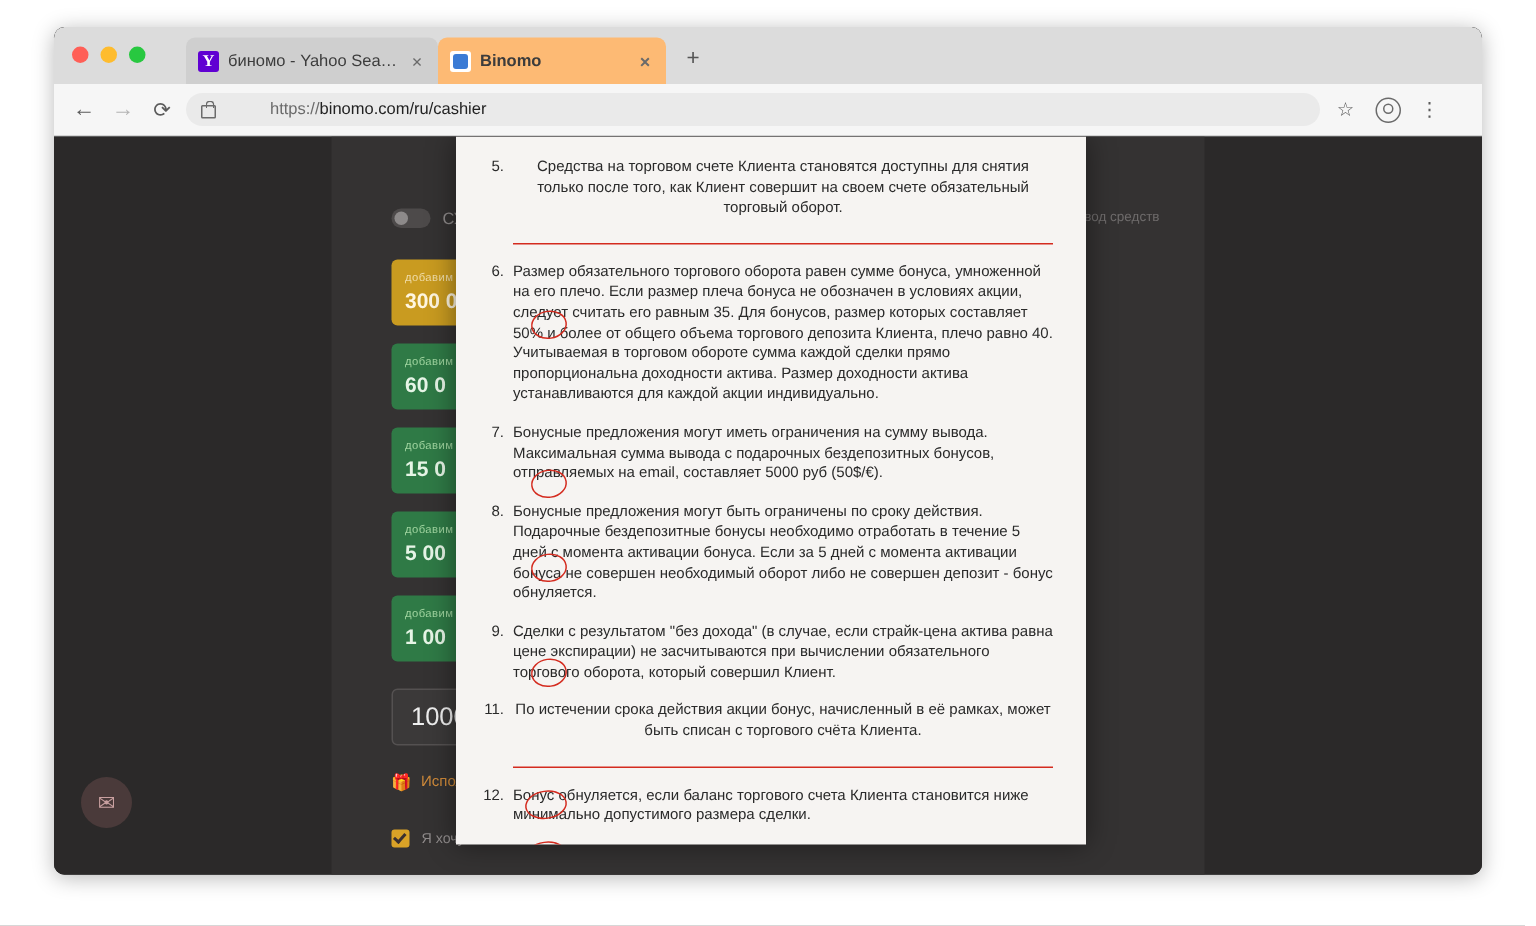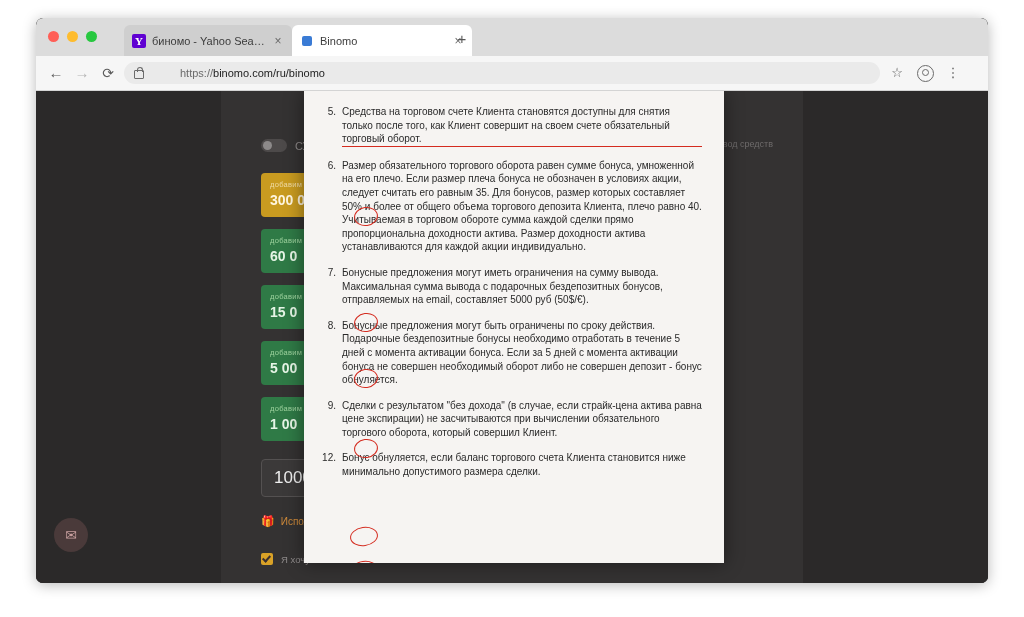--- a/index.html
+++ b/index.html
@@ -63,22 +63,23 @@
     font-size: 11px;
     color: #3c3c3c;
   }
   .tab.inactive {
     left: 88px;
     width: 168px;
     background: #cfcfcf;
   }
   .tab.active {
     left: 256px;
-    width: 180px;
-    background: #ffffff;
+    width: 152px;
+    background: #fdba74;
+    font-weight: bold;
   }
   .tab .fav {
     width: 14px; height: 14px;
     margin-right: 6px;
     flex: 0 0 14px;
     display: flex; align-items: center; justify-content: center;
     font-size: 11px;
     font-weight: bold;
     border-radius: 2px;
   }
@@ -366,21 +367,22 @@
   }
   .term .num {
     flex: 0 0 22px;
     text-align: right;
     padding-right: 6px;
     box-sizing: border-box;
   }
   .term .body { flex: 1 1 auto; }
   .u-red {
     border-bottom: 1.4px solid #d42b1f;
-    padding-bottom: 0;
+    padding-bottom: 16px;
+    text-align: center;
   }
   
   .ell {
     position: absolute;
     border: 1.6px solid #d42b1f;
     border-radius: 50%;
     width: 22px;
     height: 17px;
     transform: rotate(-8deg);
     pointer-events: none;
@@ -416,21 +418,21 @@
     </div>
 
     <div class="toolbar">
       <div class="nav-ico nav-back">←</div>
       <div class="nav-ico nav-fwd">→</div>
       <div class="nav-ico nav-reload">⟳</div>
 
       <div class="omnibox">
         <span class="lock"></span>
         <span class="url-scheme">https://</span>
-        <span class="url-host">binomo.com/ru/binomo</span>
+        <span class="url-host">binomo.com/ru/cashier</span>
       </div>
 
       <div class="tb-right tb-star">☆</div>
       <div class="tb-right tb-avatar"><span class="circ"></span></div>
       <div class="tb-right tb-menu">⋮</div>
     </div>
 
     <div class="viewport">
       <div class="page-under"></div>
       <div class="site-col">
@@ -502,20 +504,24 @@
             <div class="num">8.</div>
             <div class="body">Бонусные предложения могут быть ограничены по сроку действия. Подарочные бездепозитные бонусы необходимо отработать в течение 5 дней с момента активации бонуса. Если за 5 дней с момента активации бонуса не совершен необходимый оборот либо не совершен депозит - бонус обнуляется.</div>
           </div>
 
           <div class="term">
             <div class="num">9.</div>
             <div class="body">Сделки с результатом "без дохода" (в случае, если страйк-цена актива равна цене экспирации) не засчитываются при вычислении обязательного торгового оборота, который совершил Клиент.</div>
           </div>
 
 
+          <div class="term">
+            <div class="num">11.</div>
+            <div class="body u-red">По истечении срока действия акции бонус, начисленный в её рамках, может быть списан с торгового счёта Клиента.</div>
+          </div>
 
           <div class="term">
             <div class="num">12.</div>
             <div class="body">Бонус обнуляется, если баланс торгового счета Клиента становится ниже минимально допустимого размера сделки.</div>
           </div>
 
         </div>
 
         <div class="ell" style="left:50px; top:116px;"></div>
         <div class="ell" style="left:50px; top:222px;"></div>

